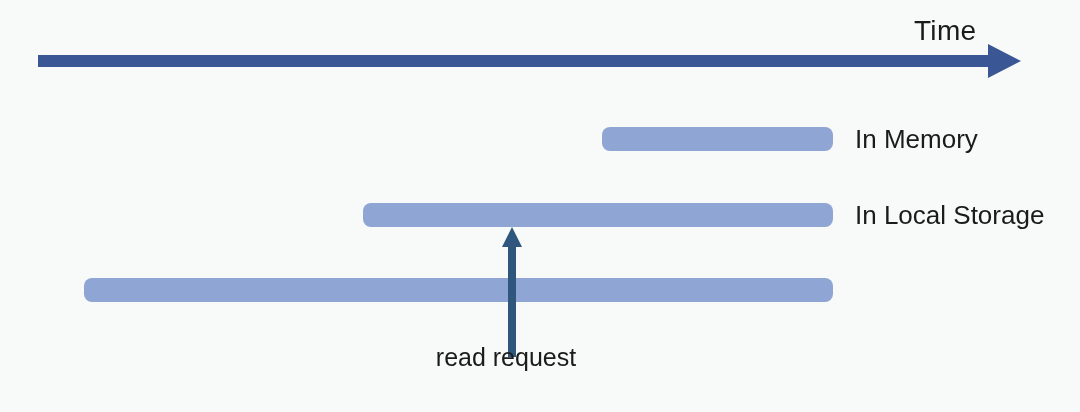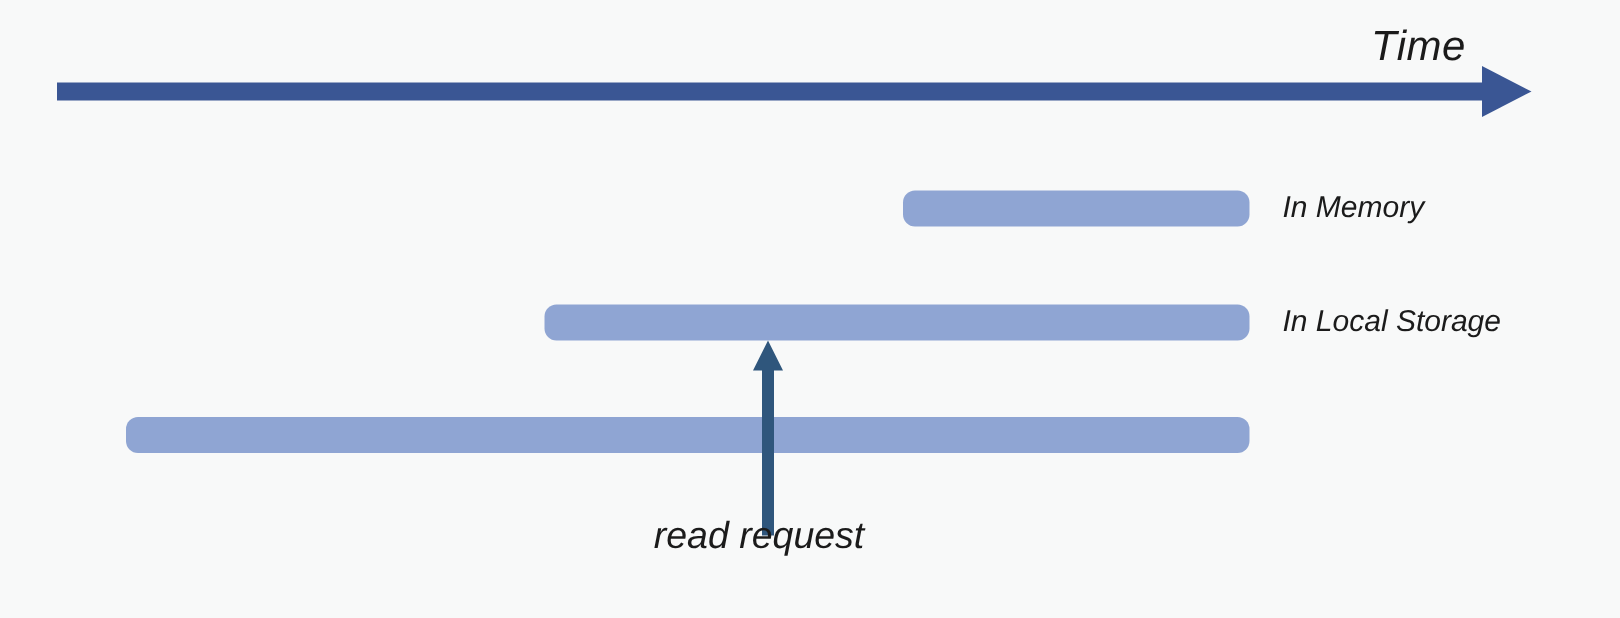--- a/index.html
+++ b/index.html
@@ -4,34 +4,33 @@
 <style>
   html, body { margin: 0; padding: 0; }
   body { background: #f8f9f9; }
   #canvas {
     position: relative;
     width: 1080px;
     height: 412px;
     background: #f8f9f9;
     font-family: "Liberation Sans", sans-serif;
     overflow: hidden;
-    font-style: italic;
   }
   #time-label {
     position: absolute;
     font-size: 28px;
     letter-spacing: 0.3px;
     white-space: nowrap;
   }
   #time-line { position: absolute; }
   #time-head { position: absolute; width: 0; height: 0; }
   .bar { position: absolute; border-radius: 8px; }
   .bar-label {
     position: absolute;
-    font-size: 20px;
+    font-size: 26px;
     transform: translateY(-50%);
     white-space: nowrap;
   }
   #read-head { position: absolute; width: 0; height: 0; }
   #read-shaft { position: absolute; }
   #read-label {
     position: absolute;
     font-size: 25px;
     transform: translateX(-50%);
     white-space: nowrap;

